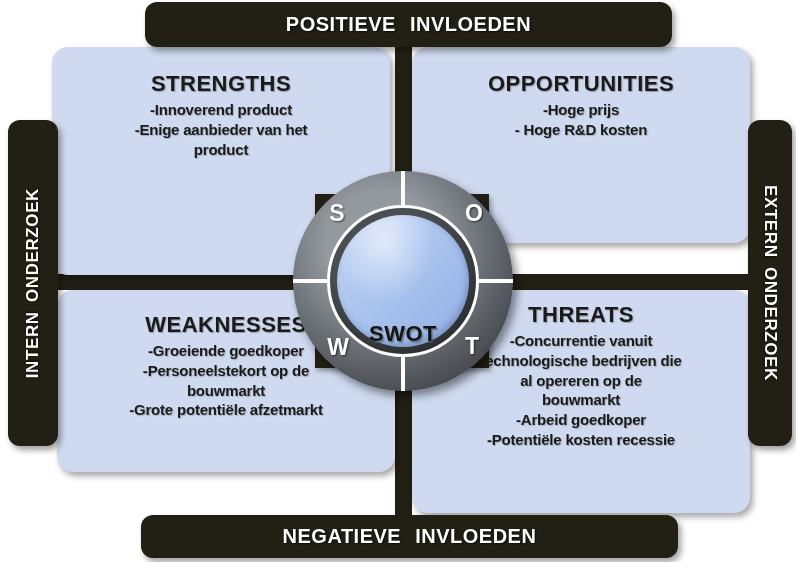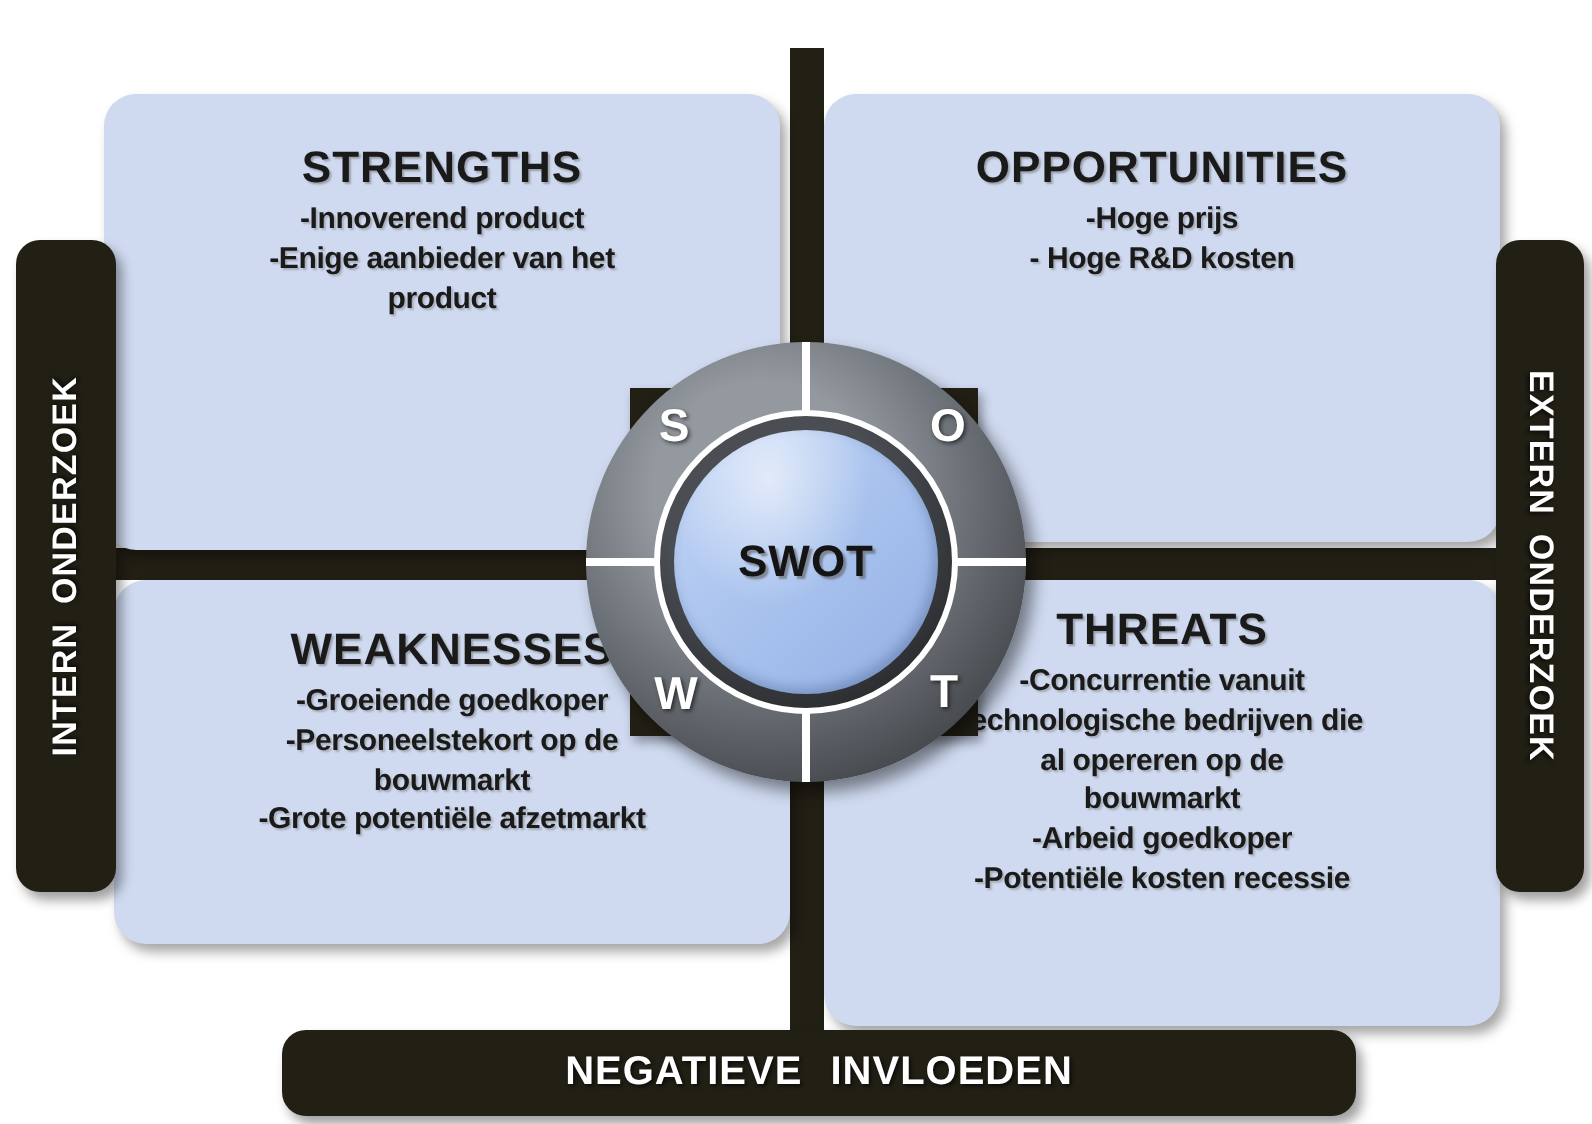--- a/index.html
+++ b/index.html
@@ -35,21 +35,21 @@
     position:absolute;left:315px;top:194px;width:174px;height:174px;
     background:#221f15;z-index:3;box-shadow:2px 3px 5px rgba(0,0,0,0.35);
   }
   
   .quad{
     position:absolute;width:338px;background:#cfdaf0;border-radius:16px;
     box-shadow:3px 4px 6px rgba(0,0,0,0.35);z-index:2;
     text-align:center;box-sizing:border-box;color:#1a1a1a;
   }
   .quad-tl{left:52px;top:47px;height:228px;padding-top:24px;}
-  .quad-tr{left:412px;top:47px;height:224px;padding-top:24px;}
+  .quad-tr{left:412px;top:47px;height:196px;padding-top:24px;}
   .quad-bl{left:57px;top:290px;height:182px;padding-top:22px;}
   .quad-br{left:412px;top:290px;height:223px;padding-top:12px;}
   .quad-title{
     margin:0 0 3px 0;font-size:22px;font-weight:bold;letter-spacing:0.5px;
     text-shadow:1px 1px 1px rgba(110,110,110,0.55);
   }
   .quad-items{margin:0 auto;font-size:15px;font-weight:bold;line-height:1.32;
     letter-spacing:-0.2px;text-shadow:1px 1px 1px rgba(120,120,120,0.45);}
   .quad-tl .quad-items{max-width:212px;}
   .quad-tr .quad-items{max-width:220px;}
@@ -70,21 +70,21 @@
     box-sizing:border-box;border:3px solid #ffffff;border-radius:50%;
     background:radial-gradient(circle at 38% 30%,#4a4d52 40%,#1f2124 95%);
     display:flex;align-items:center;justify-content:center;
   }
   .hub-core{
     width:132px;height:132px;border-radius:50%;
     background:
       radial-gradient(ellipse at 36% 18%,rgba(255,255,255,0.6) 0%,rgba(255,255,255,0) 42%),
       linear-gradient(135deg,#c4d6f6 0%,#a9c3ee 48%,#93b0e4 100%);
     box-shadow:inset -2px -3px 6px rgba(60,82,125,0.35);
-    display:flex;align-items:center;justify-content:center;
+    display:flex;align-items:flex-end;justify-content:center;
   }
   .hub-core-label{
     font-size:22px;font-weight:bold;color:#141414;letter-spacing:0.5px;
     text-shadow:1.5px 1.5px 1px rgba(90,90,90,0.6);
   }
   .hub-letter{
     position:absolute;color:#ffffff;font-weight:bold;font-size:23px;
     transform:translate(-50%,-50%);text-shadow:1px 1px 2px rgba(0,0,0,0.6);
   }
   .hub-letter-s{left:44px;top:42px;}
@@ -93,20 +93,23 @@
   .hub-letter-t{left:179px;top:175px;}
 </style>
 </head>
 <body>
 
 <div class="canvas">
 
   <div class="strip strip-v"></div>
   <div class="strip strip-h"></div>
 
+  <div class="bar bar-top">
+    <span class="bar-label">POSITIEVE INVLOEDEN</span>
+  </div>
   <div class="bar bar-bottom">
     <span class="bar-label">NEGATIEVE INVLOEDEN</span>
   </div>
   <div class="bar bar-left">
     <span class="bar-label-v">INTERN ONDERZOEK</span>
   </div>
   <div class="bar bar-right">
     <span class="bar-label-v">EXTERN ONDERZOEK</span>
   </div>
 

